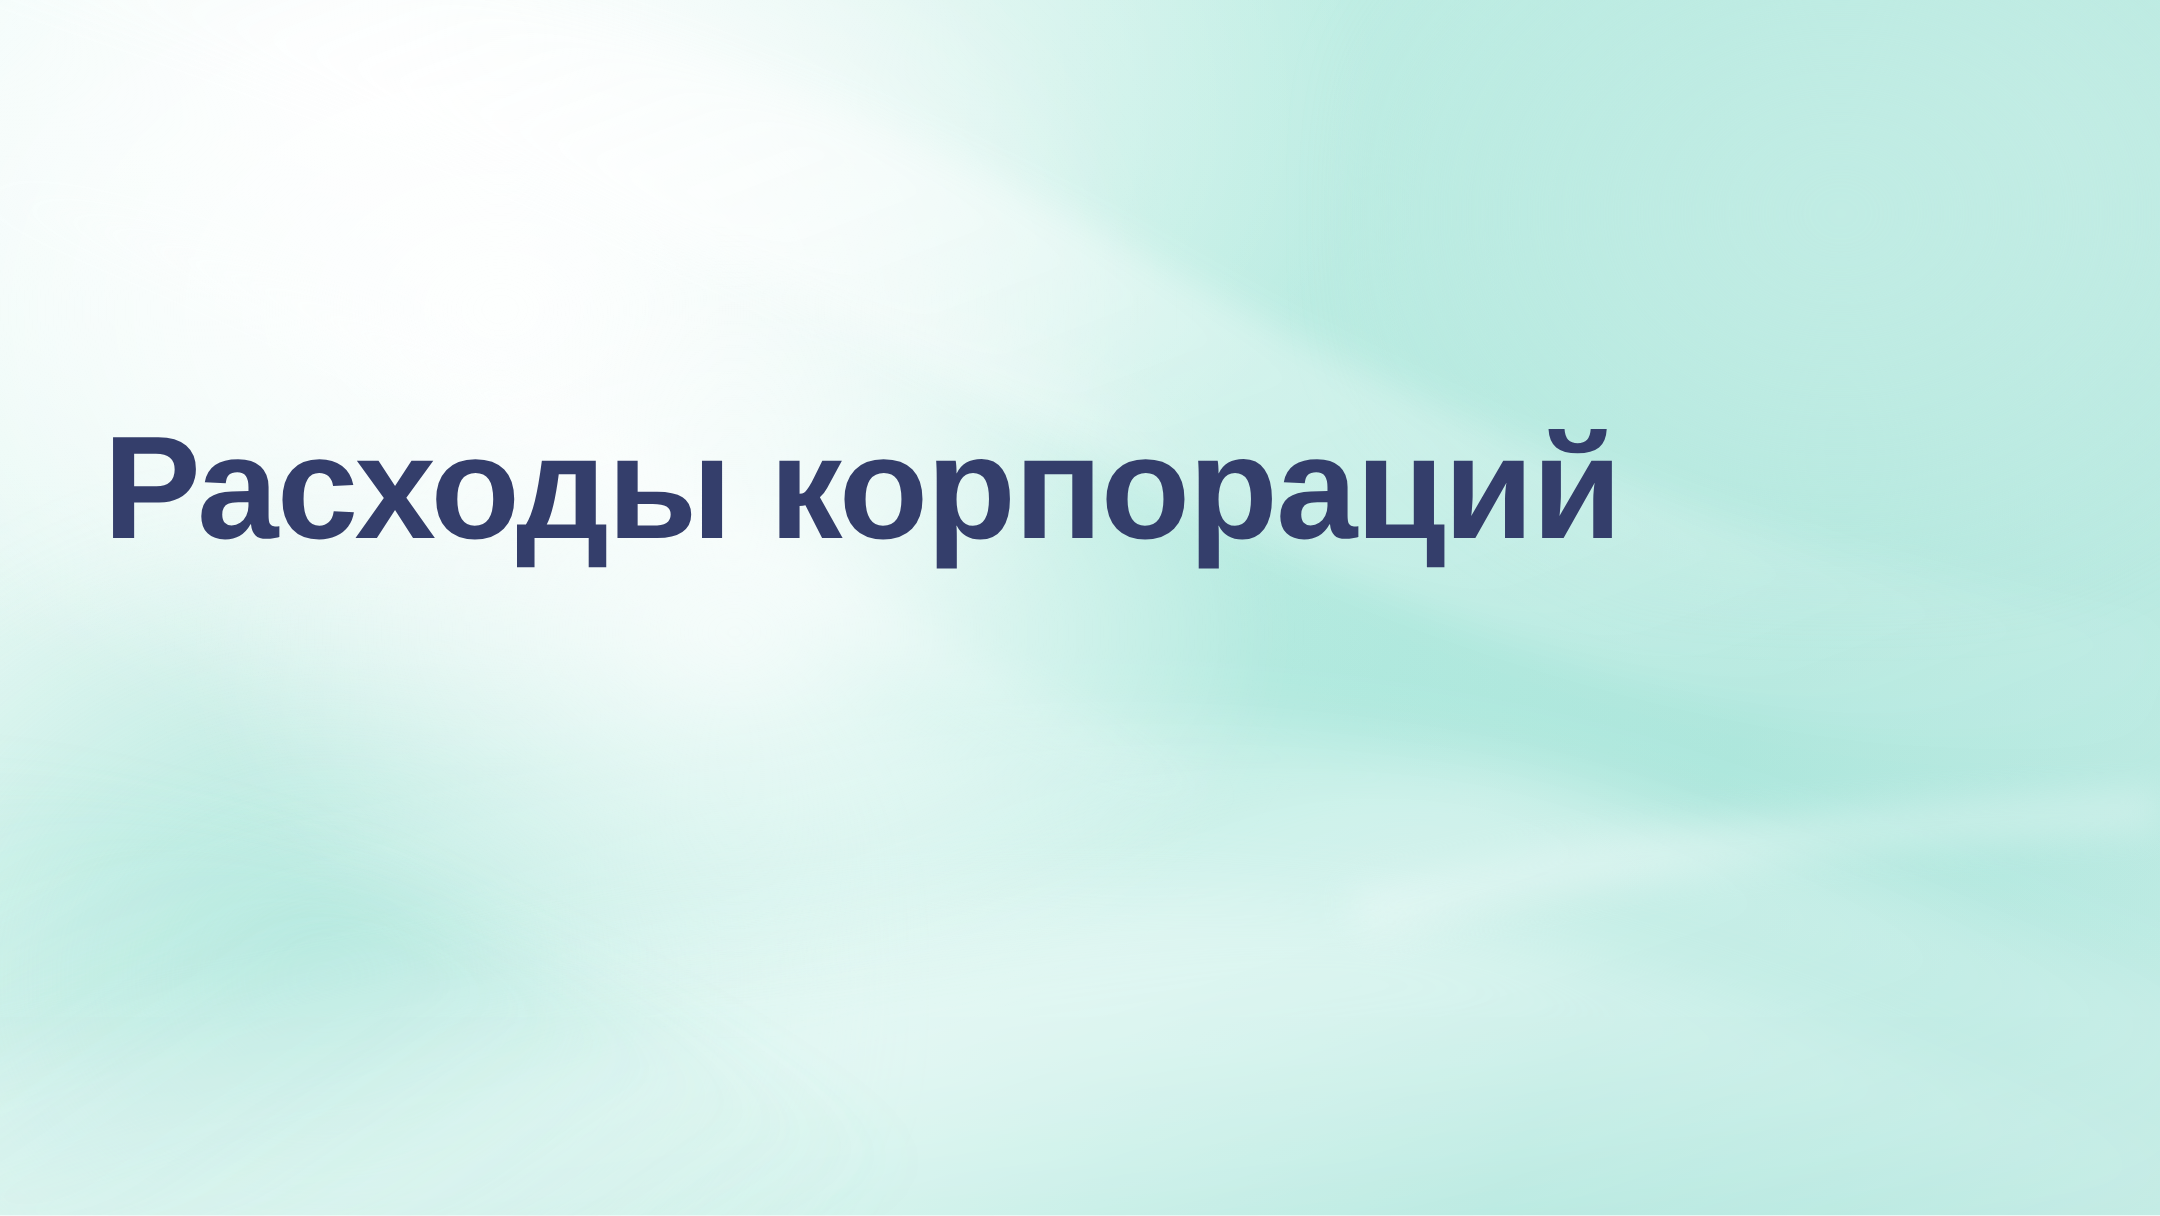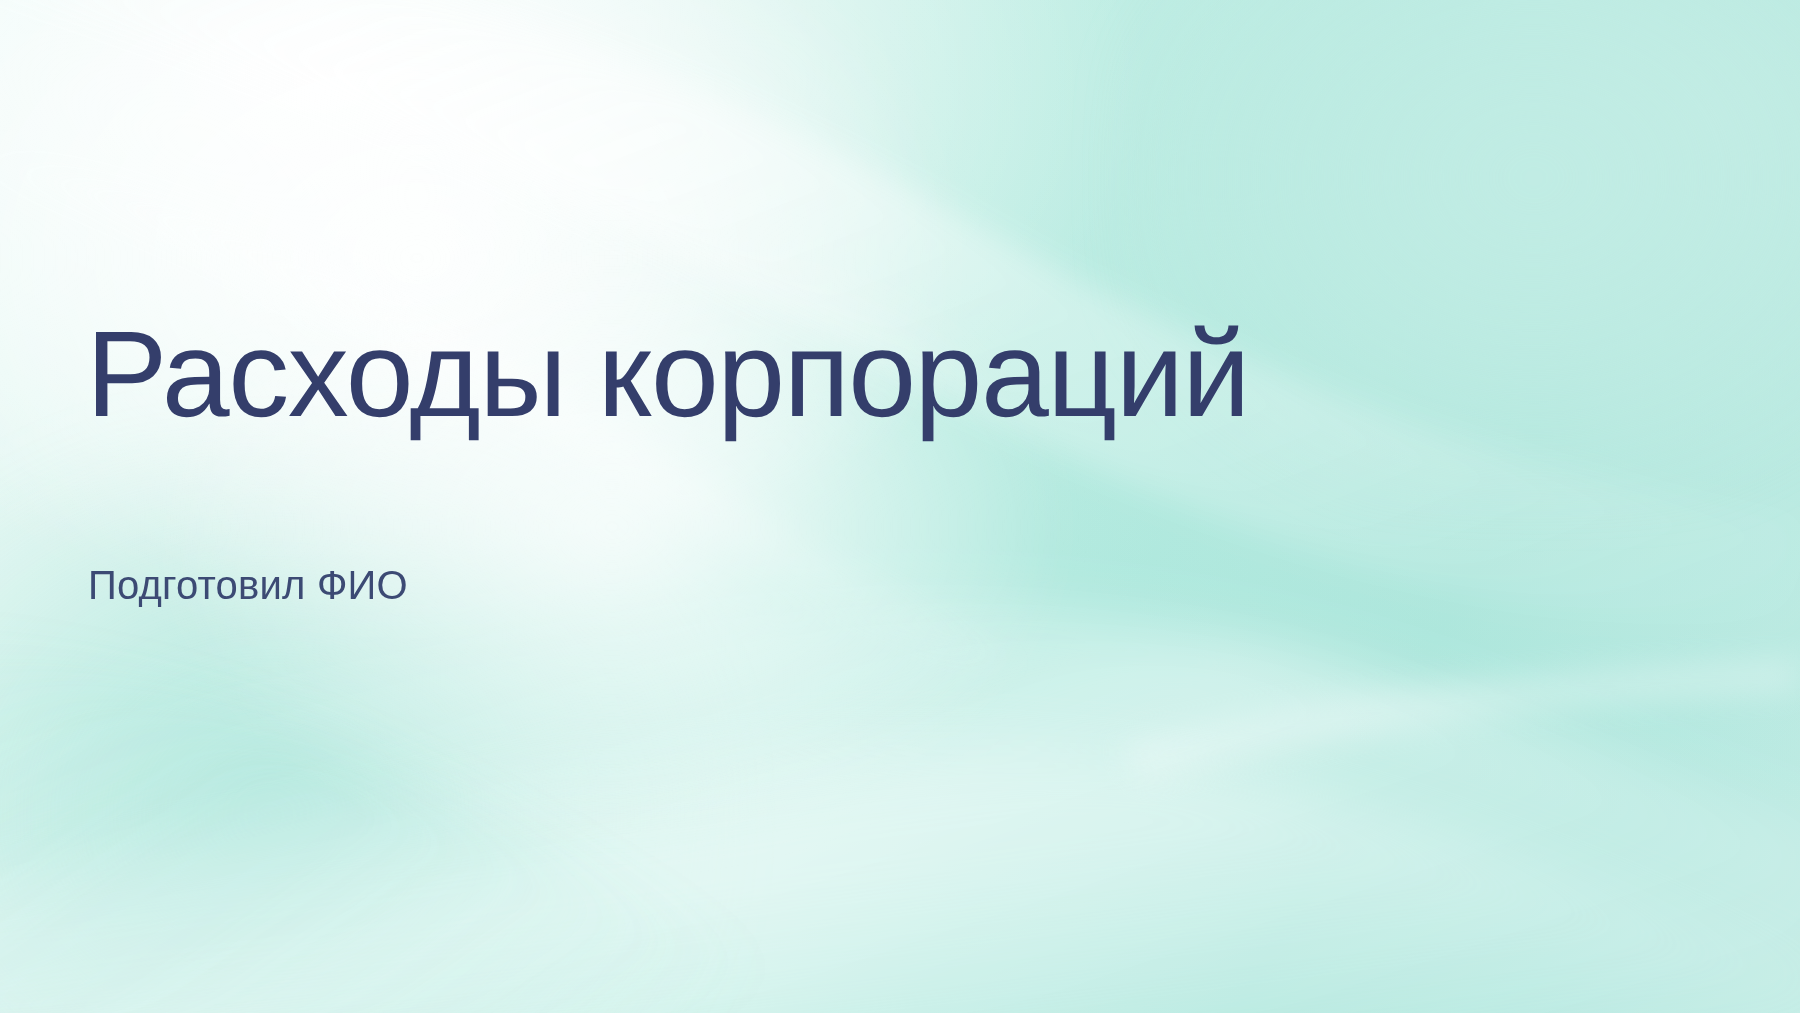--- a/index.html
+++ b/index.html
@@ -85,26 +85,26 @@
   
   .content {
     position: absolute;
     left: 86px;
     top: 0;
     width: 1500px;
     height: 100%;
   }
   .slide-title {
     position: absolute;
-    top: 310px;
+    top: 342px;
     left: 0;
     margin: 0;
     font-size: 122px;
     line-height: 1.06;
-    font-weight: 400;
+    font-weight: 700;
     letter-spacing: -1.5px;
     color: #343e6b;
     white-space: nowrap;
     text-rendering: geometricPrecision;
   }
   .slide-subtitle {
     position: absolute;
     top: 560px;
     left: 2px;
     margin: 0;
@@ -169,16 +169,15 @@
       <path d="M -150,620 C 120,660 330,730 520,830 C 690,918 820,990 930,1060 L -150,1060 Z" fill="url(#wgD)" filter="url(#softer)" opacity="0.8"></path>
 
       <path d="M 1120,742 C 1300,700 1500,672 1800,660 L 1800,690 C 1510,704 1310,736 1140,782 Z" fill="#ffffff" opacity="0.30" filter="url(#soft)"></path>
     </svg>
   </div>
 
   <div class="glow-center"></div>
 
   <div class="content">
     <h1 class="slide-title">Расходы корпораций</h1>
-    <p class="slide-subtitle">Подготовил ФИО</p>
   </div>
 
 </div>
 
 </body></html>

